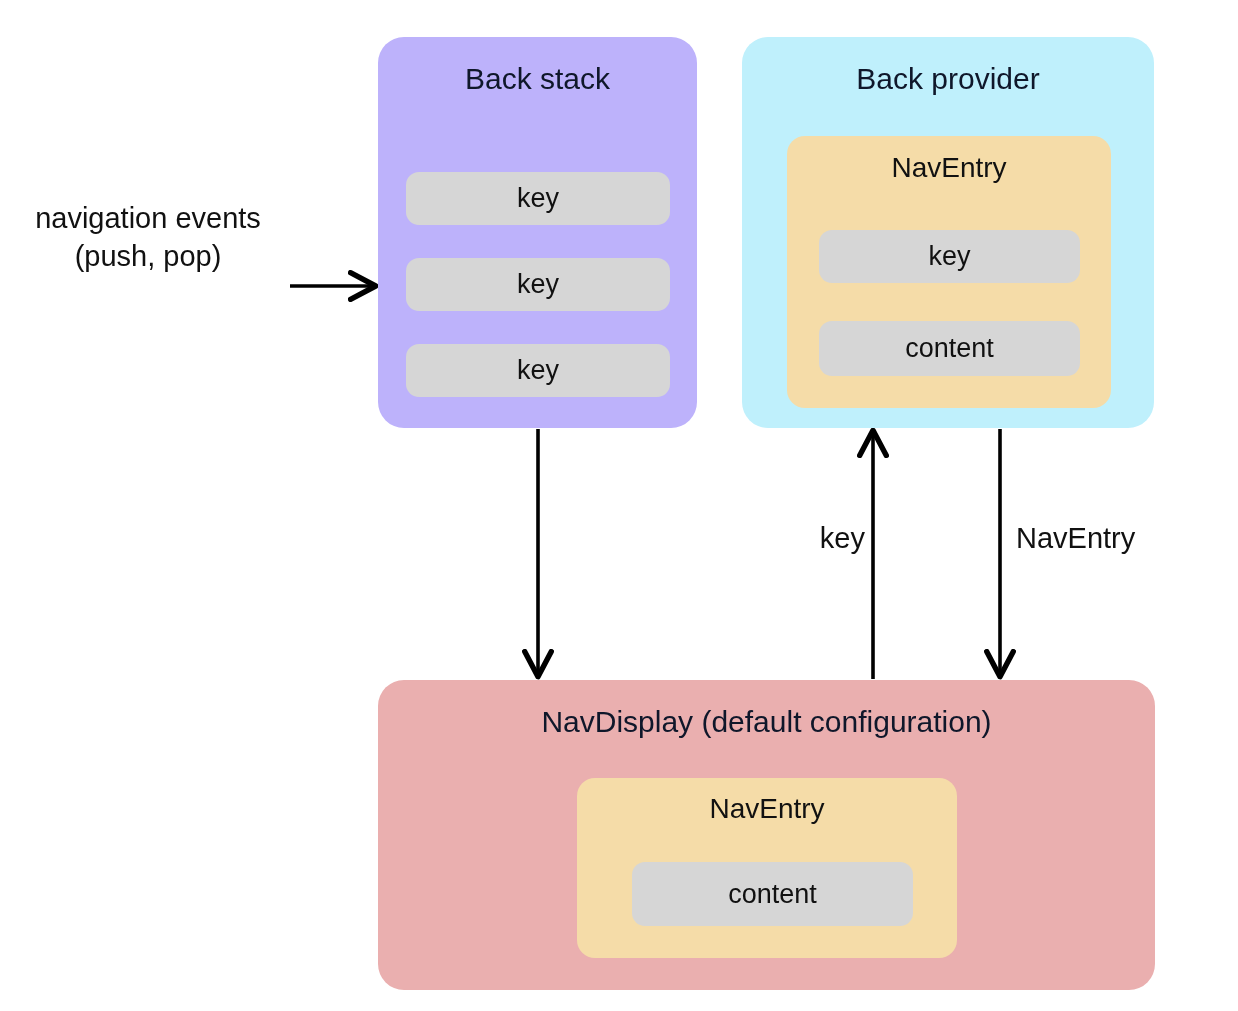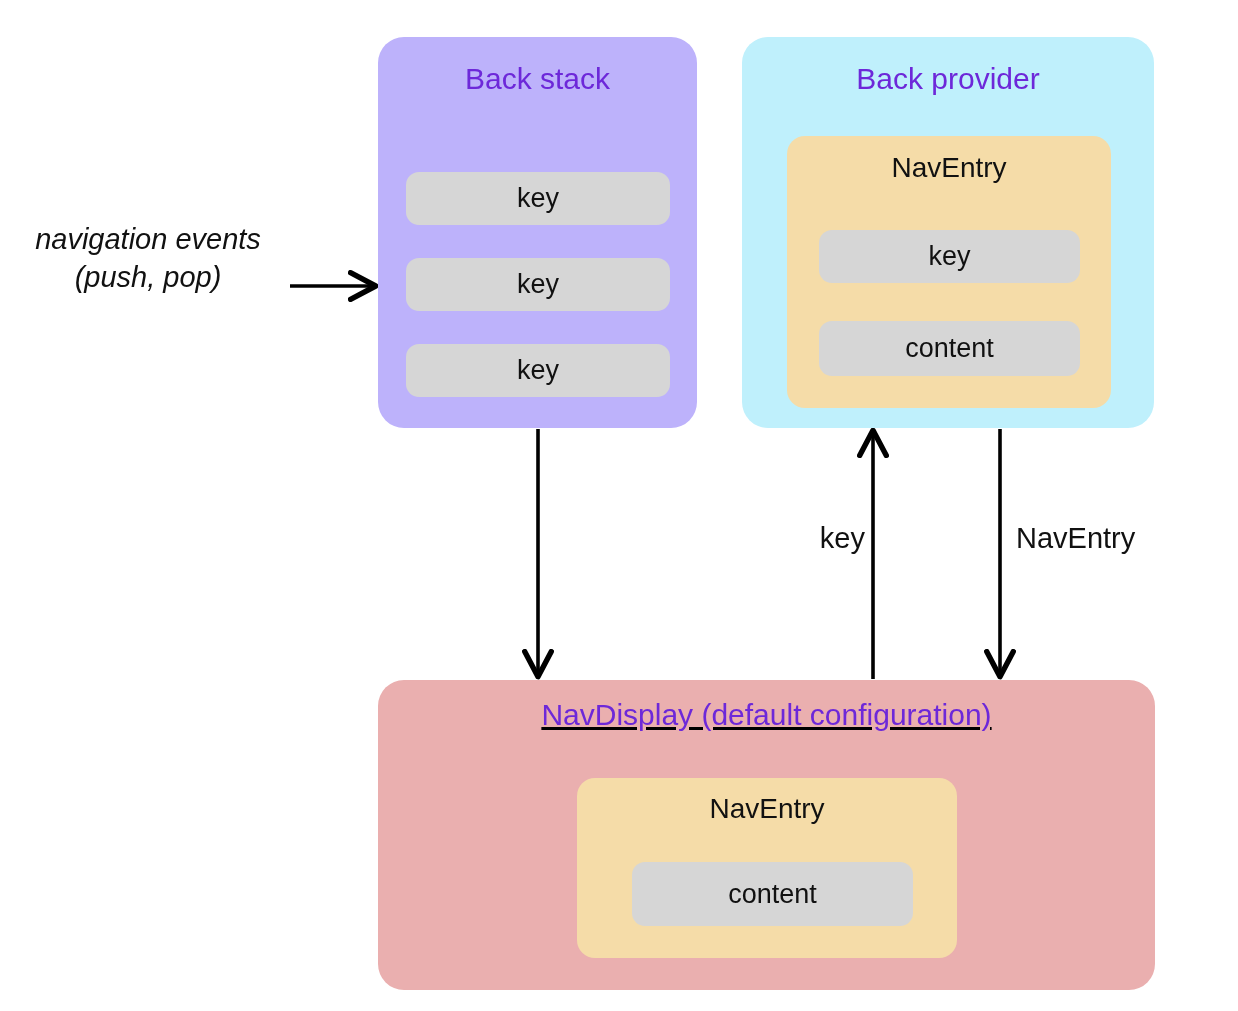--- a/index.html
+++ b/index.html
@@ -31,21 +31,21 @@
     position: absolute;
     box-sizing: border-box;
     border-radius: 26px;
     display: flex;
     flex-direction: column;
     align-items: center;
   }
   .box-title {
     font-size: 30px;
     line-height: 1.1;
-    color: #6d28d9;
+    color: #0f172a;
     text-align: center;
     white-space: nowrap;
   }
 
   #back-stack-box {
     left: 378px;
     top: 37px;
     width: 319px;
     height: 391px;
     background: #BDB2FB;
@@ -58,22 +58,21 @@
     height: 391px;
     background: #BFF0FC;
     padding-top: 25px;
   }
   #nav-display-box {
     left: 378px;
     top: 680px;
     width: 777px;
     height: 310px;
     background: #EAAFAF;
-    padding-top: 18px;
-    text-decoration: underline;
+    padding-top: 25px;
   }
 
   
   .nav-entry {
     position: absolute;
     box-sizing: border-box;
     border-radius: 18px;
     background: #F5DCA8;
     display: flex;
     flex-direction: column;
@@ -124,23 +123,22 @@
   .free-label {
     position: absolute;
     font-size: 29px;
     line-height: 1.30;
     color: #111111;
     white-space: pre;
     text-align: center;
   }
   #nav-events-label {
     left: 8px;
-    top: 221px;
+    top: 200px;
     width: 280px;
-    font-style: italic;
   }
   #arrow-key-label {
     left: 785px;
     top: 520px;
     width: 80px;
     text-align: right;
   }
   #arrow-naventry-label {
     left: 1016px;
     top: 520px;

